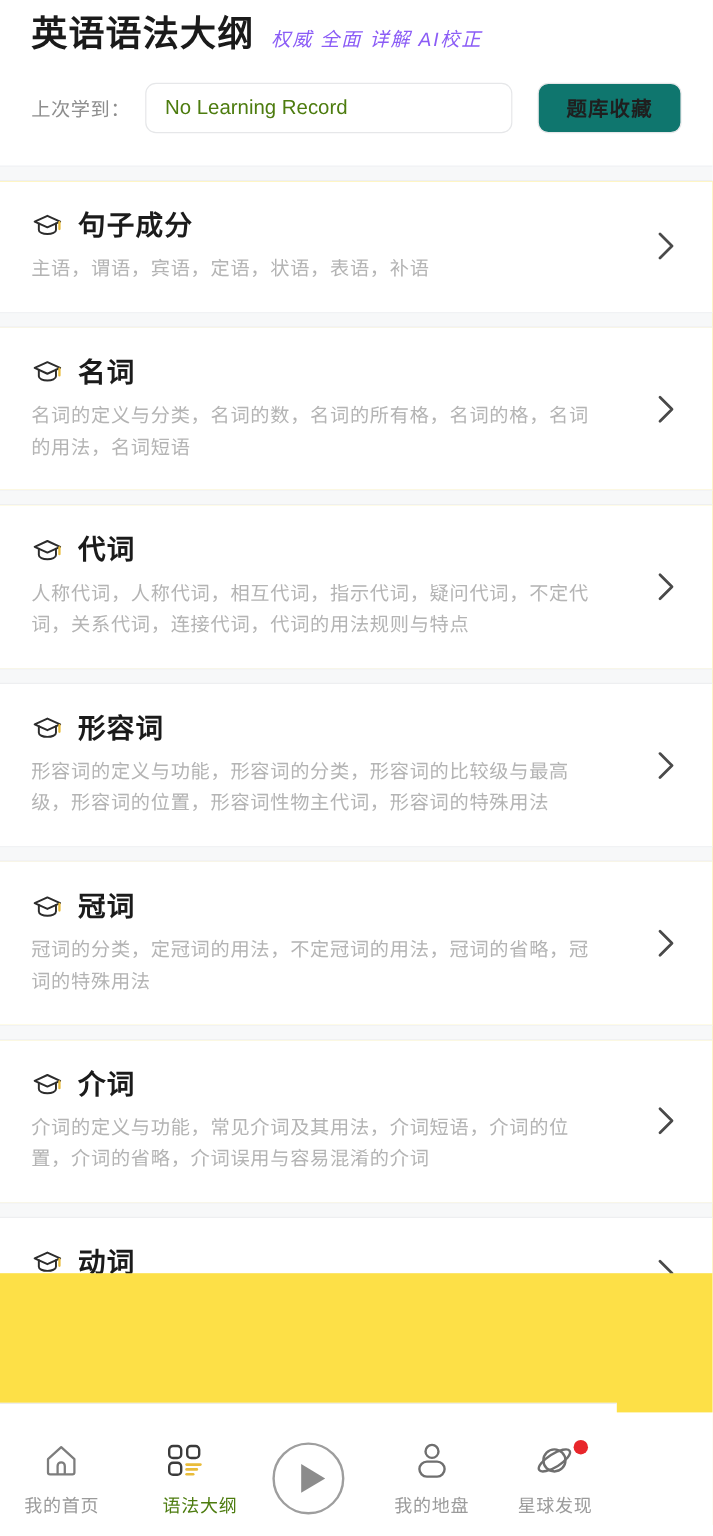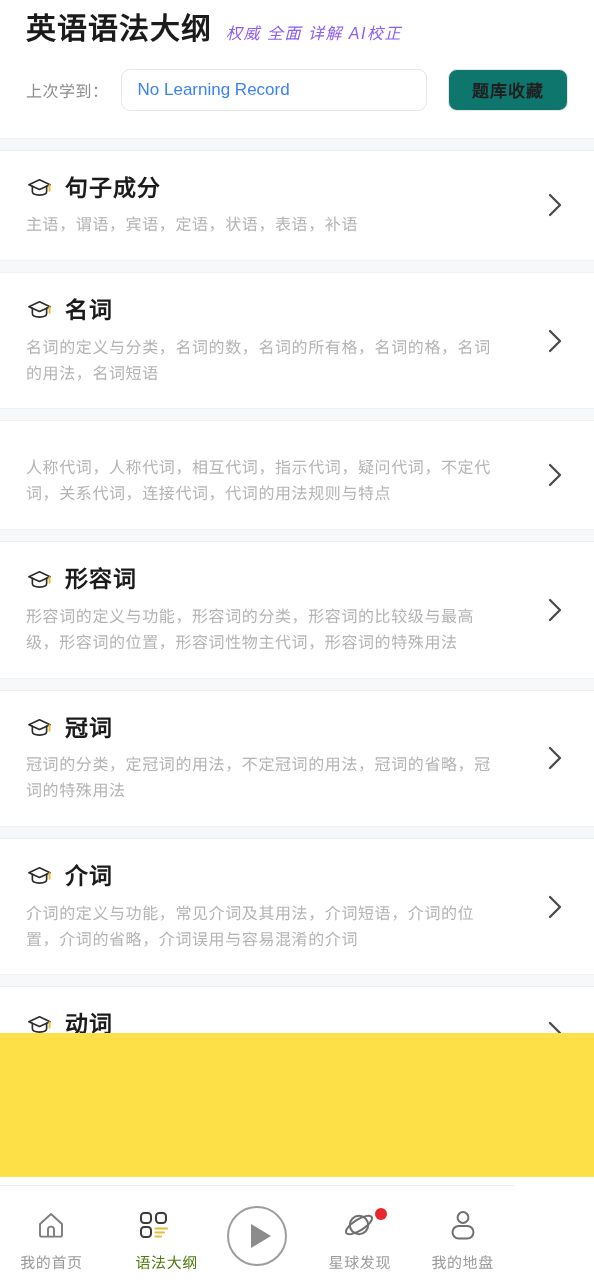--- a/index.html
+++ b/index.html
@@ -74,21 +74,21 @@
   .record-field {
     flex: 1;
     height: 42px;
     border: 1px solid #e6e7e9;
     border-radius: 9px;
     background: #ffffff;
     display: flex;
     align-items: center;
     padding: 0 16px;
     font-size: 17px;
-    color: #3b82f6;
+    color: #4d7c0f;
     overflow: hidden;
     white-space: nowrap;
     max-width: 330px;
   }
 
   .fav-button {
     margin-left: 17px;
     height: 42px;
     min-width: 120px;
     border: 1px solid #e6e7e9;
@@ -180,27 +180,27 @@
   }
   .list-item.clipped .chevron {
     top: 30px;
     transform: none;
   }
 
   
   .tabbar {
     position: absolute;
     left: 0;
-    bottom: 0;
+    bottom: 16px;
     width: 514px;
     height: 95px;
     background: #ffffff;
     border-top: 1px solid #ececec;
     display: flex;
-    align-items: center;
+    align-items: flex-end;
     padding-top: 13px;
   }
 
   .tab {
     flex: 1;
     display: flex;
     flex-direction: column;
     align-items: center;
     justify-content: flex-start;
     gap: 9px;
@@ -299,20 +299,28 @@
         <div class="item-title">名词</div>
       </div>
       <div class="item-desc">名词的定义与分类，名词的数，名词的所有格，名词的格，名词的用法，名词短语</div>
       <svg class="chevron" viewBox="0 0 22 32">
         <polyline points="6,6 16,16 6,26" fill="none" stroke="#4a4a4a" stroke-width="2.3" stroke-linecap="round" stroke-linejoin="round"></polyline>
       </svg>
     </div>
     <div class="item-sep"></div>
 
     <div class="list-item">
+      <div class="item-head">
+        <svg class="cap-icon" viewBox="0 0 28 28">
+          <path d="M14 5 L25 10 L14 15 L3 10 Z" fill="none" stroke="#2c2c2c" stroke-width="1.7" stroke-linejoin="round"></path>
+          <path d="M6.6 11.6 L6.6 17.2 C6.6 19.4 10 20.8 14 20.8 C18 20.8 21.4 19.4 21.4 17.2 L21.4 11.6" fill="none" stroke="#2c2c2c" stroke-width="1.7" stroke-linejoin="round" stroke-linecap="round"></path>
+          <line x1="24.4" y1="10.6" x2="24.4" y2="16.4" stroke="#e9bc3a" stroke-width="2" stroke-linecap="round"></line>
+        </svg>
+        <div class="item-title">代词</div>
+      </div>
       <div class="item-desc">人称代词，人称代词，相互代词，指示代词，疑问代词，不定代词，关系代词，连接代词，代词的用法规则与特点</div>
       <svg class="chevron" viewBox="0 0 22 32">
         <polyline points="6,6 16,16 6,26" fill="none" stroke="#4a4a4a" stroke-width="2.3" stroke-linecap="round" stroke-linejoin="round"></polyline>
       </svg>
     </div>
     <div class="item-sep"></div>
 
     <div class="list-item">
       <div class="item-head">
         <svg class="cap-icon" viewBox="0 0 28 28">
@@ -405,34 +413,34 @@
 
     <div class="tab-center">
       <svg class="play-circle" viewBox="0 0 64 64">
         <circle cx="32" cy="32" r="29" fill="none" stroke="#9e9e9e" stroke-width="2"></circle>
         <path d="M26 20 L46 32 L26 44 Z" fill="#8c8c8c"></path>
       </svg>
     </div>
 
     <div class="tab">
       <div class="tab-icon-wrap">
+        <svg width="30" height="32" viewBox="0 0 30 32">
+          <circle cx="15" cy="8.5" r="5.4" fill="none" stroke="#6f6f6f" stroke-width="2"></circle>
+          <rect x="4.5" y="17" width="21" height="12.5" rx="6.25" fill="none" stroke="#6f6f6f" stroke-width="2"></rect>
+        </svg>
+      </div>
+      <div class="tab-label">我的地盘</div>
+    </div>
+
+    <div class="tab">
+      <div class="tab-icon-wrap">
         <svg width="34" height="32" viewBox="0 0 34 32">
           <circle cx="16" cy="16" r="9.2" fill="none" stroke="#6f6f6f" stroke-width="2"></circle>
           <ellipse cx="16" cy="16" rx="15" ry="5.4" fill="none" stroke="#6f6f6f" stroke-width="2" transform="rotate(-32 16 16)"></ellipse>
         </svg>
         <div class="badge-dot"></div>
       </div>
       <div class="tab-label">星球发现</div>
     </div>
 
-    <div class="tab">
-      <div class="tab-icon-wrap">
-        <svg width="30" height="32" viewBox="0 0 30 32">
-          <circle cx="15" cy="8.5" r="5.4" fill="none" stroke="#6f6f6f" stroke-width="2"></circle>
-          <rect x="4.5" y="17" width="21" height="12.5" rx="6.25" fill="none" stroke="#6f6f6f" stroke-width="2"></rect>
-        </svg>
-      </div>
-      <div class="tab-label">我的地盘</div>
-    </div>
-
   </div>
 
 </div>
 
 </body></html>

